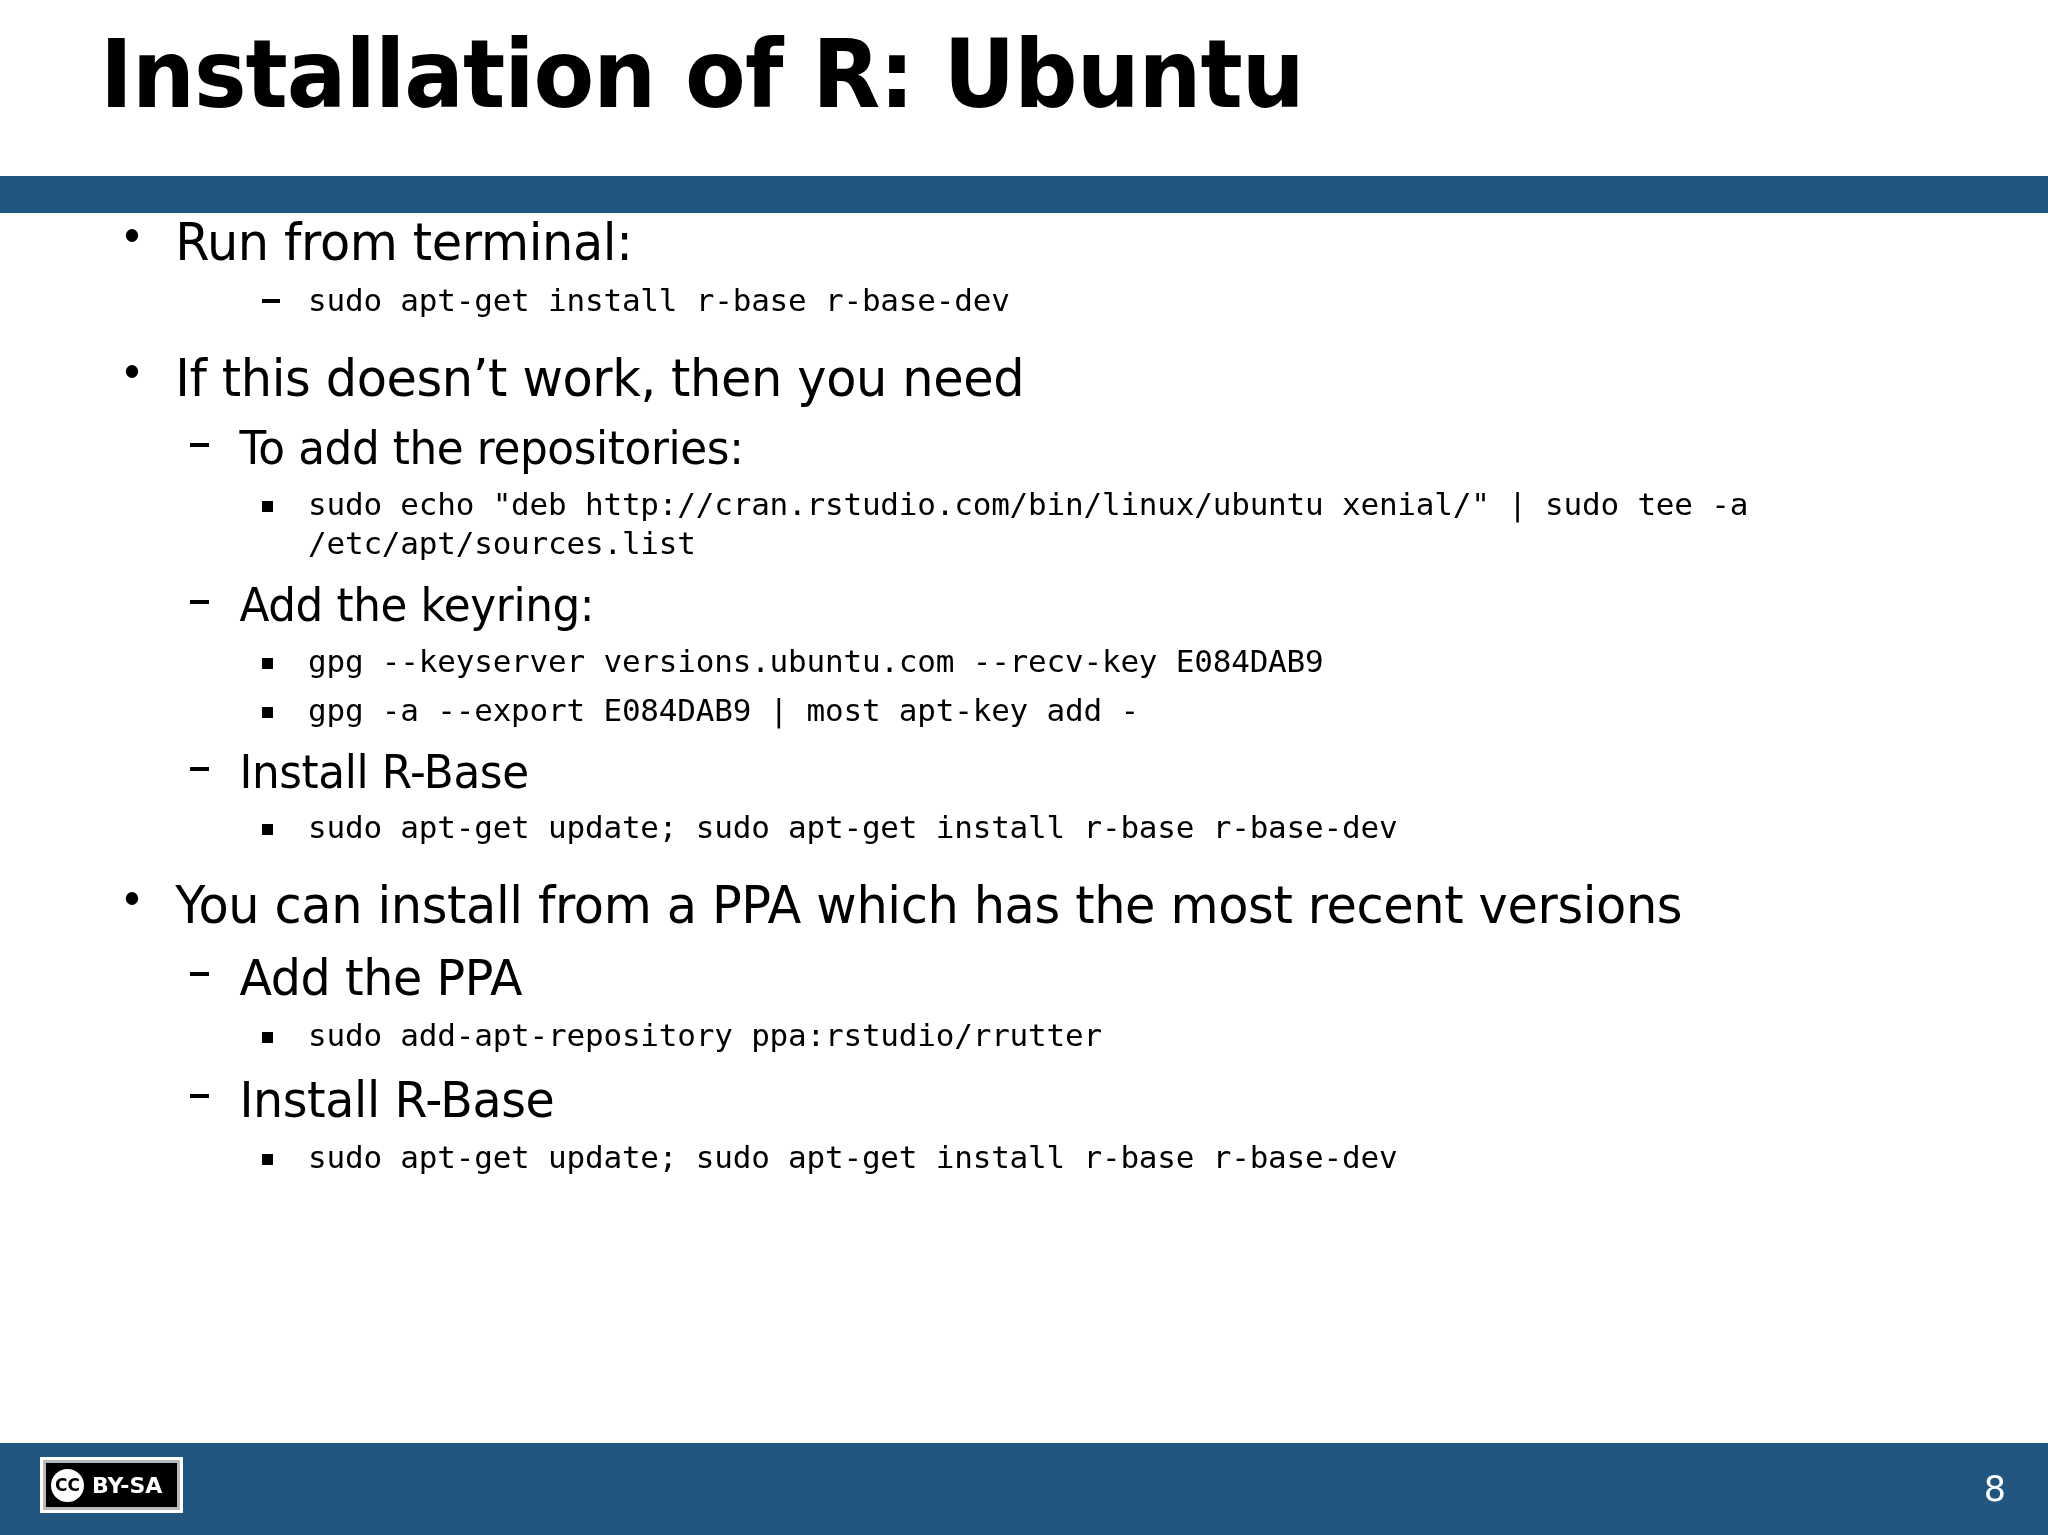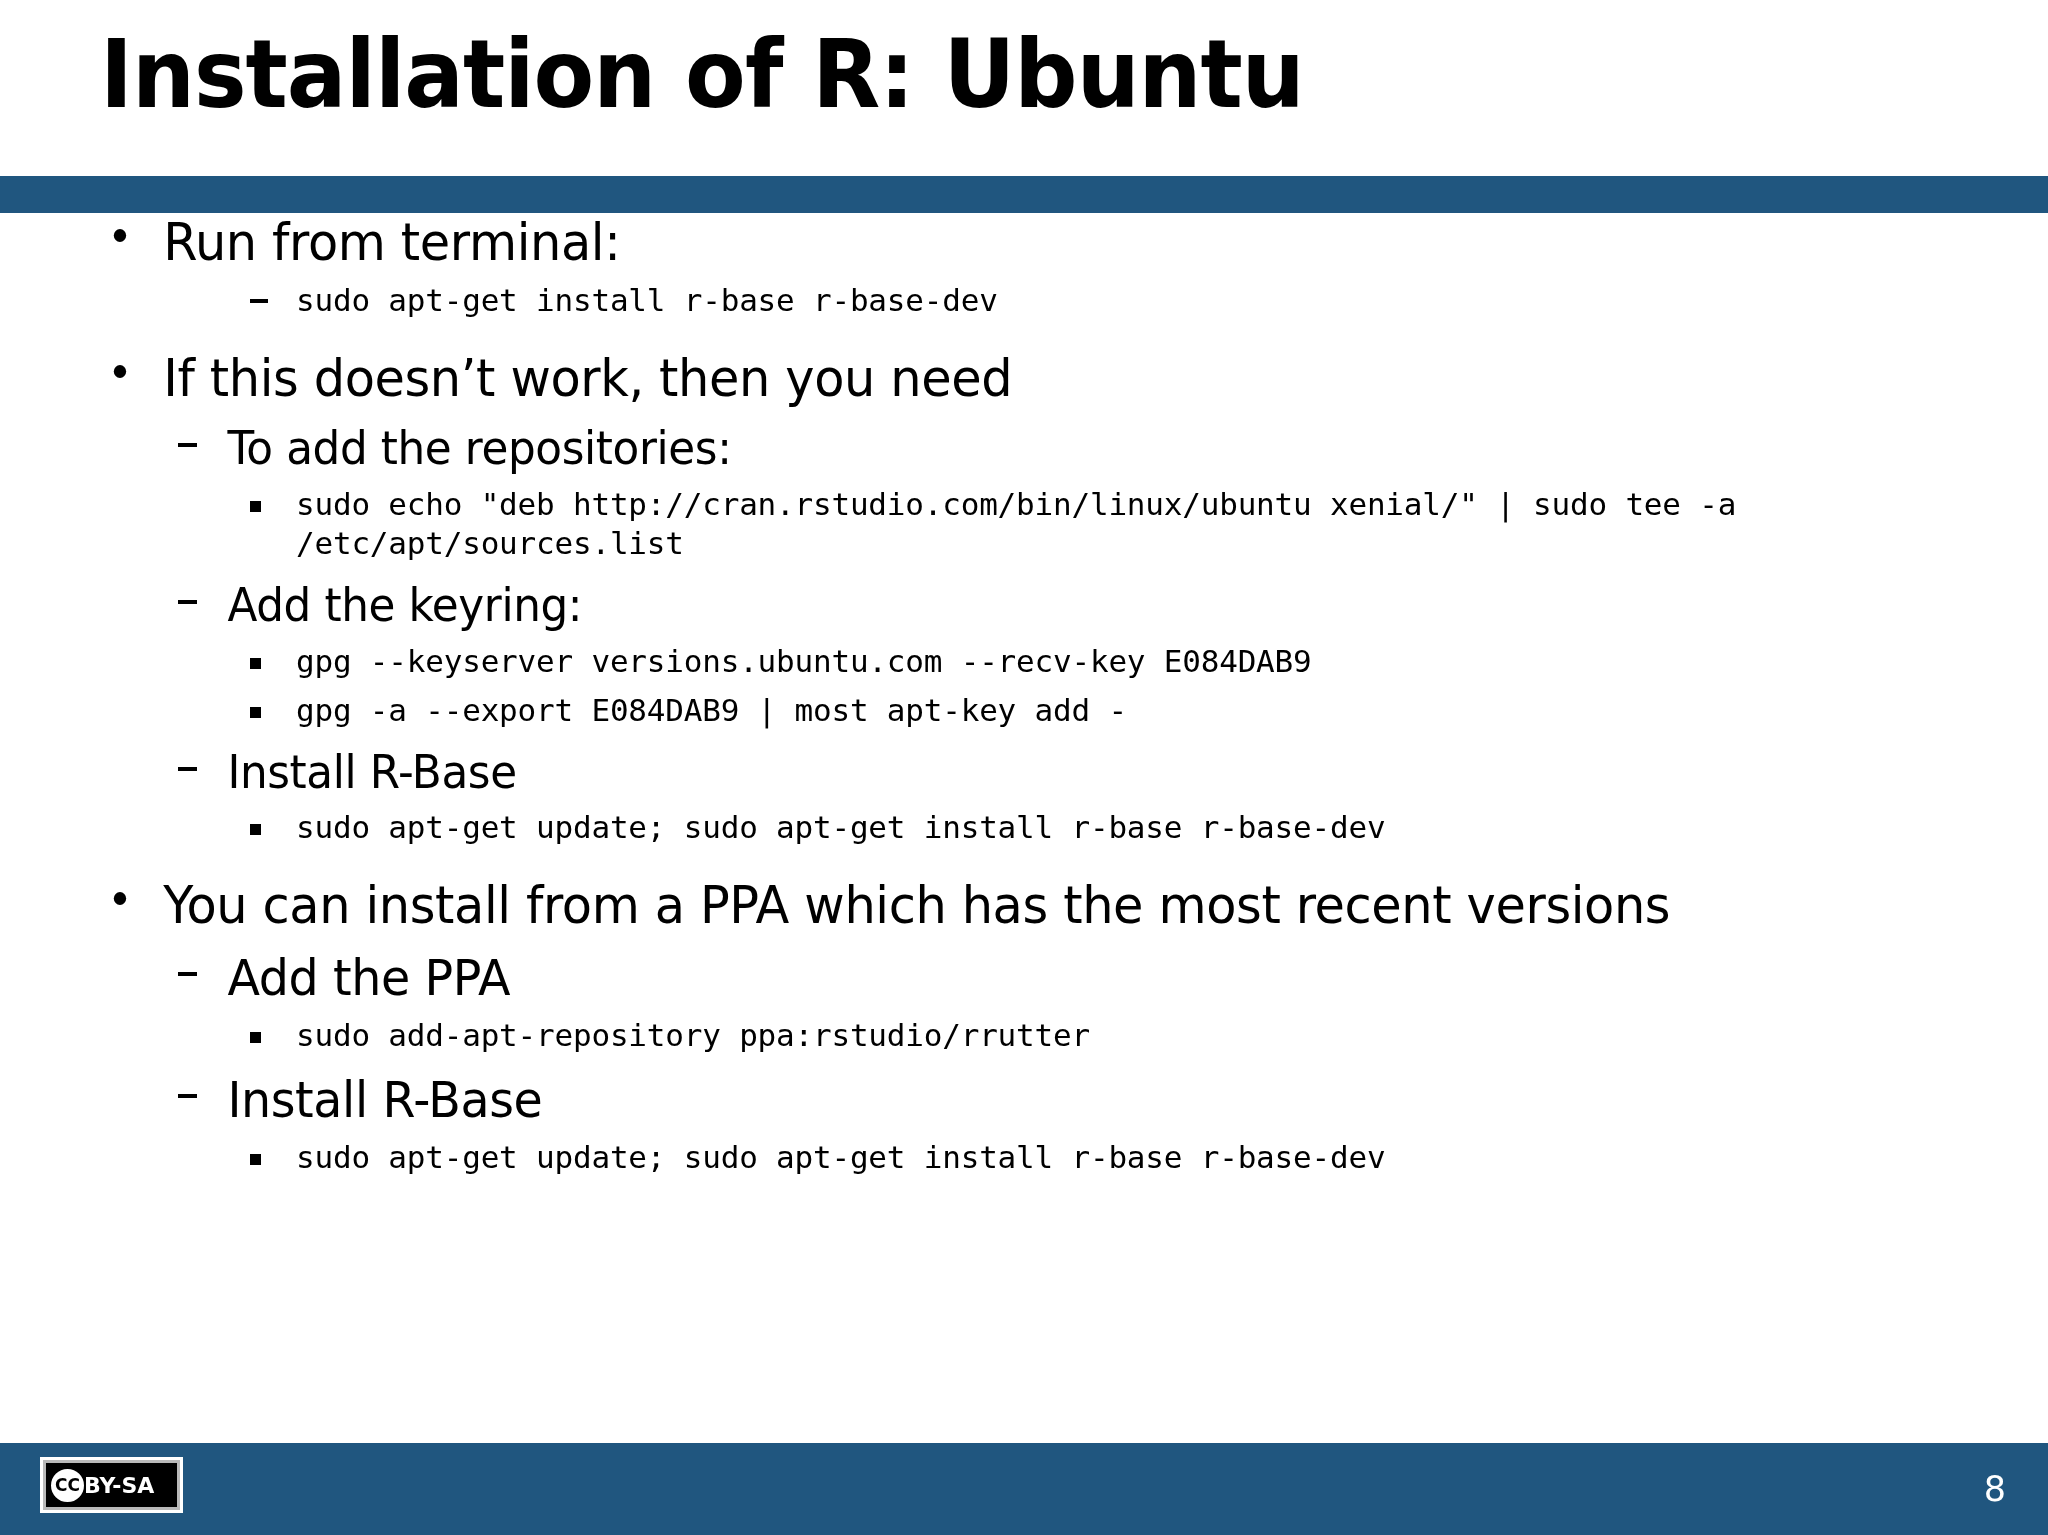--- a/index.html
+++ b/index.html
@@ -48,21 +48,21 @@
     left: 0;
     top: 176px;
     width: 2048px;
     height: 37px;
     background: #20567f;
   }
 
   
   .body-area {
     position: absolute;
-    left: 0;
+    left: 12px;
     top: 213px;
     width: 1984px;
     height: 1230px;
   }
 
   .line {
     position: relative;
     display: block;
     color: #000000;
   }
@@ -178,20 +178,21 @@
     display: flex;
     align-items: center;
     justify-content: center;
     font-family: "DejaVu Sans", sans-serif;
     font-weight: bold;
     font-size: 17px;
     color: #000000;
     flex: 0 0 auto;
   }
   .cc-text {
+    margin-left: 8px;
     font-family: "DejaVu Sans", sans-serif;
     font-weight: bold;
     font-size: 22px;
     color: #ffffff;
     letter-spacing: 0px;
     white-space: nowrap;
   }
   .page-num {
     position: absolute;
     right: 42px;

